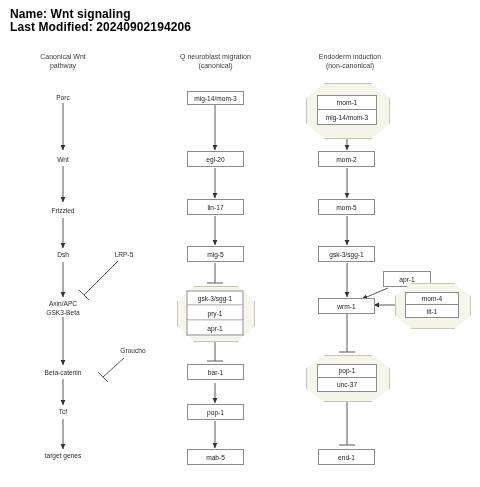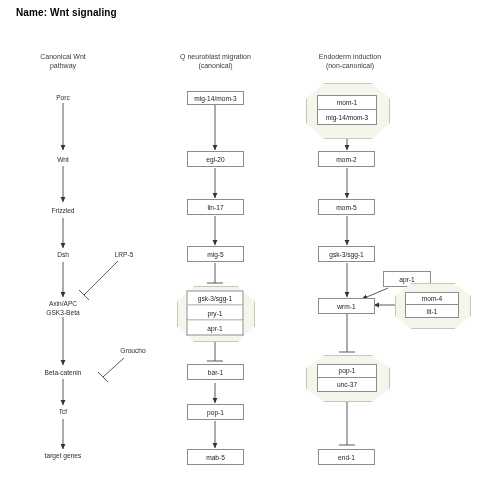--- a/index.html
+++ b/index.html
@@ -8,21 +8,21 @@
     background:#ffffff;
     font-family:"Liberation Sans", sans-serif;
     color:#000;
     overflow:hidden;
     position:relative;
   }
   #canvas{position:absolute;left:0;top:0;width:480px;height:487px;}
   svg#edges{position:absolute;left:0;top:0;width:480px;height:487px;pointer-events:none;}
 
   
-  .meta{position:absolute;left:16px;font-size:10px;font-weight:bold;white-space:nowrap;letter-spacing:.1px;}
+  .meta{position:absolute;left:10px;font-size:12px;font-weight:bold;white-space:nowrap;letter-spacing:.1px;}
   .meta.l0{top:7px;}
   .meta.l1{top:20px;}
   .meta.l2{top:33px;}
 
   
   .coltitle{
     position:absolute;
     font-size:7px;
     color:#3a3a3a;
     text-align:center;
@@ -70,20 +70,21 @@
     display:flex;flex-direction:column;
   }
   .complex .stack .bnode{position:relative;}
 </style>
 </head>
 <body>
 
 <div id="canvas">
 
   <div class="meta l0">Name: Wnt signaling</div>
+  <div class="meta l1">Last Modified: 20240902194206</div>
 
   <div class="coltitle" style="left:8px;top:52px;width:110px;">Canonical Wnt
 pathway</div>
   <div class="coltitle" style="left:158px;top:52px;width:115px;">Q neuroblast migration
 (canonical)</div>
   <div class="coltitle" style="left:290px;top:52px;width:120px;">Endoderm induction
 (non-canonical)</div>
 
   <svg id="edges">
     <defs>

